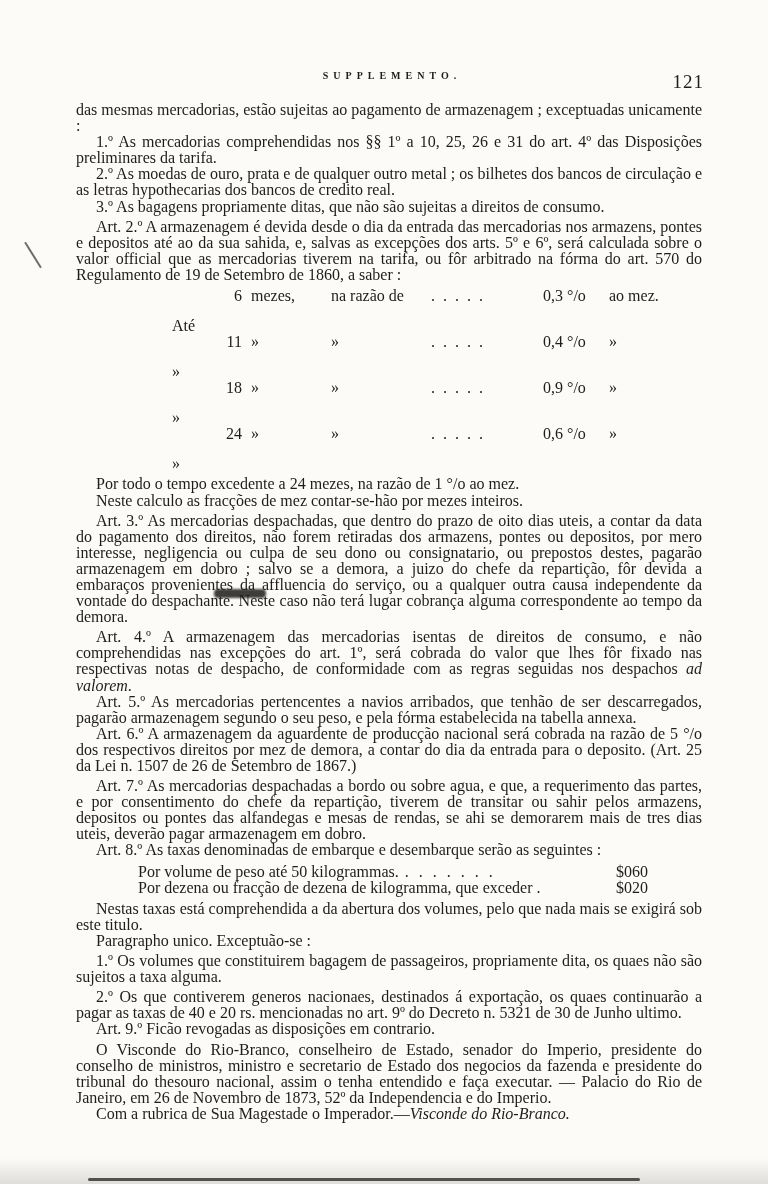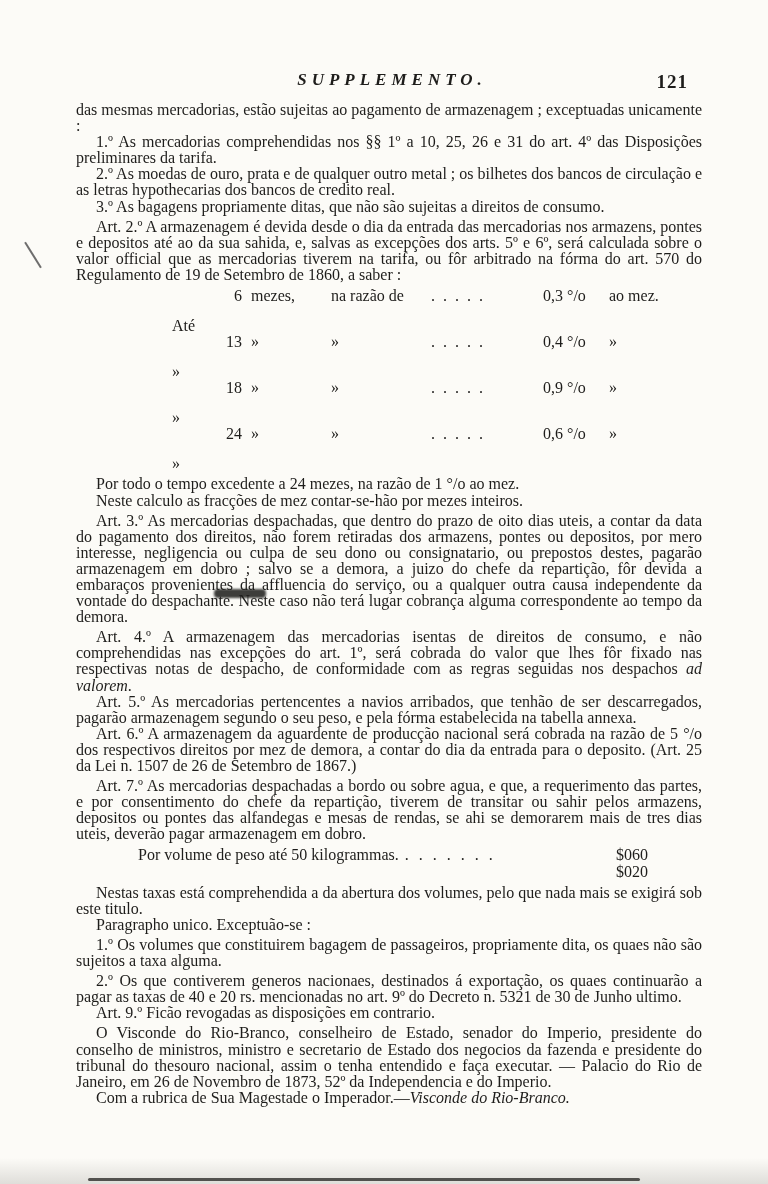--- a/index.html
+++ b/index.html
@@ -17,28 +17,27 @@
   }
   
   .header{
     position:absolute;
     top:70px;left:76px;right:60px;
     height:26px;
   }
   .header-title{
     text-align:center;
     font-weight:bold;
-    font-size:17px;
+    font-size:10px;
     letter-spacing:5px;
-    font-style:italic;
   }
   .page-number{
     position:absolute;
-    right:20px;top:1px;
-    font-weight:bold;
+    right:4px;top:1px;
+    font-weight:normal;
     font-size:19px;
     letter-spacing:1px;
   }
   
   .doc-body{
     position:absolute;
     top:102px;left:76px;
     width:626px;
     font-size:16px;
     line-height:16.1px;
@@ -126,21 +125,21 @@
         <span class="rc rc0">Até</span>
         <span class="rc rc1">6</span>
         <span class="rc rc2">mezes,</span>
         <span class="rc rc3">na razão de</span>
         <span class="rc rc4">. . . . .</span>
         <span class="rc rc5">0,3 °/o</span>
         <span class="rc rc6">ao mez.</span>
       </div>
       <div class="rate-row">
         <span class="rc rc0">»</span>
-        <span class="rc rc1">13</span>
+        <span class="rc rc1">11</span>
         <span class="rc rc2">»</span>
         <span class="rc rc3">»</span>
         <span class="rc rc4">. . . . .</span>
         <span class="rc rc5">0,4 °/o</span>
         <span class="rc rc6">»</span>
       </div>
       <div class="rate-row">
         <span class="rc rc0">»</span>
         <span class="rc rc1">18</span>
         <span class="rc rc2">»</span>
@@ -162,28 +161,30 @@
 
     <p>Por todo o tempo excedente a 24 mezes, na razão de 1 °/o ao mez.</p>
     <p>Neste calculo as fracções de mez contar-se-hão por mezes inteiros.</p>
     <p class="gap">Art. 3.º As mercadorias despachadas, que dentro do prazo de oito dias uteis, a contar da data do pagamento dos direitos, não forem retiradas dos armazens, pontes ou depositos, por mero interesse, negligencia ou culpa de seu dono ou consignatario, ou prepostos destes, pagarão armazenagem em dobro ; salvo se a demora, a juizo do chefe da repartição, fôr devida a embaraços provenientes da affluencia do serviço, ou a qualquer outra causa independente da vontade do despachante. Neste caso não terá lugar cobrança alguma correspondente ao tempo da demora.</p>
 
     <p class="gap"><span>Art. 4.º A armazenagem das mercadorias isentas de direitos de consumo, e não comprehendidas nas excepções do art. 1º, será cobrada do valor que lhes fôr fixado nas respectivas notas de despacho, de conformidade com as regras seguidas nos despachos </span><span class="italic">ad valorem</span><span>.</span></p>
 
     <p class="gap-lg">Art. 5.º As mercadorias pertencentes a navios arribados, que tenhão de ser descarregados, pagarão armazenagem segundo o seu peso, e pela fórma estabelecida na tabella annexa.</p>
     <p class="gap-lg">Art. 6.º A armazenagem da aguardente de producção nacional será cobrada na razão de 5 °/o dos respectivos direitos por mez de demora, a contar do dia da entrada para o deposito. (Art. 25 da Lei n. 1507 de 26 de Setembro de 1867.)</p>
     <p class="gap">Art. 7.º As mercadorias despachadas a bordo ou sobre agua, e que, a requerimento das partes, e por consentimento do chefe da repartição, tiverem de transitar ou sahir pelos armazens, depositos ou pontes das alfandegas e mesas de rendas, se ahi se demorarem mais de tres dias uteis, deverão pagar armazenagem em dobro.</p>
+    <p class="gap-lg">Art. 8.º As taxas denominadas de embarque e desembarque serão as seguintes :</p>
 
     <div class="fee-table">
       <div class="fee-row">
         <span class="fee-label">Por volume de peso até 50 kilogrammas.</span>
         <span class="fee-dots">. . . . . . .</span>
         <span class="fee-value">$060</span>
       </div>
       <div class="fee-row">
+        <span class="fee-label">Por dezena ou fracção de dezena de kilogramma, que exceder .</span>
         <span class="fee-dots"></span>
         <span class="fee-value">$020</span>
       </div>
     </div>
 
     <p class="gap">Nestas taxas está comprehendida a da abertura dos volumes, pelo que nada mais se exigirá sob este titulo.</p>
     <p class="gap-lg">Paragrapho unico. Exceptuão-se :</p>
     <p class="gap">1.º Os volumes que constituirem bagagem de passageiros, propriamente dita, os quaes não são sujeitos a taxa alguma.</p>
     <p class="gap">2.º Os que contiverem generos nacionaes, destinados á exportação, os quaes continuarão a pagar as taxas de 40 e 20 rs. mencionadas no art. 9º do Decreto n. 5321 de 30 de Junho ultimo.</p>
     <p class="gap-lg">Art. 9.º Ficão revogadas as disposições em contrario.</p>

